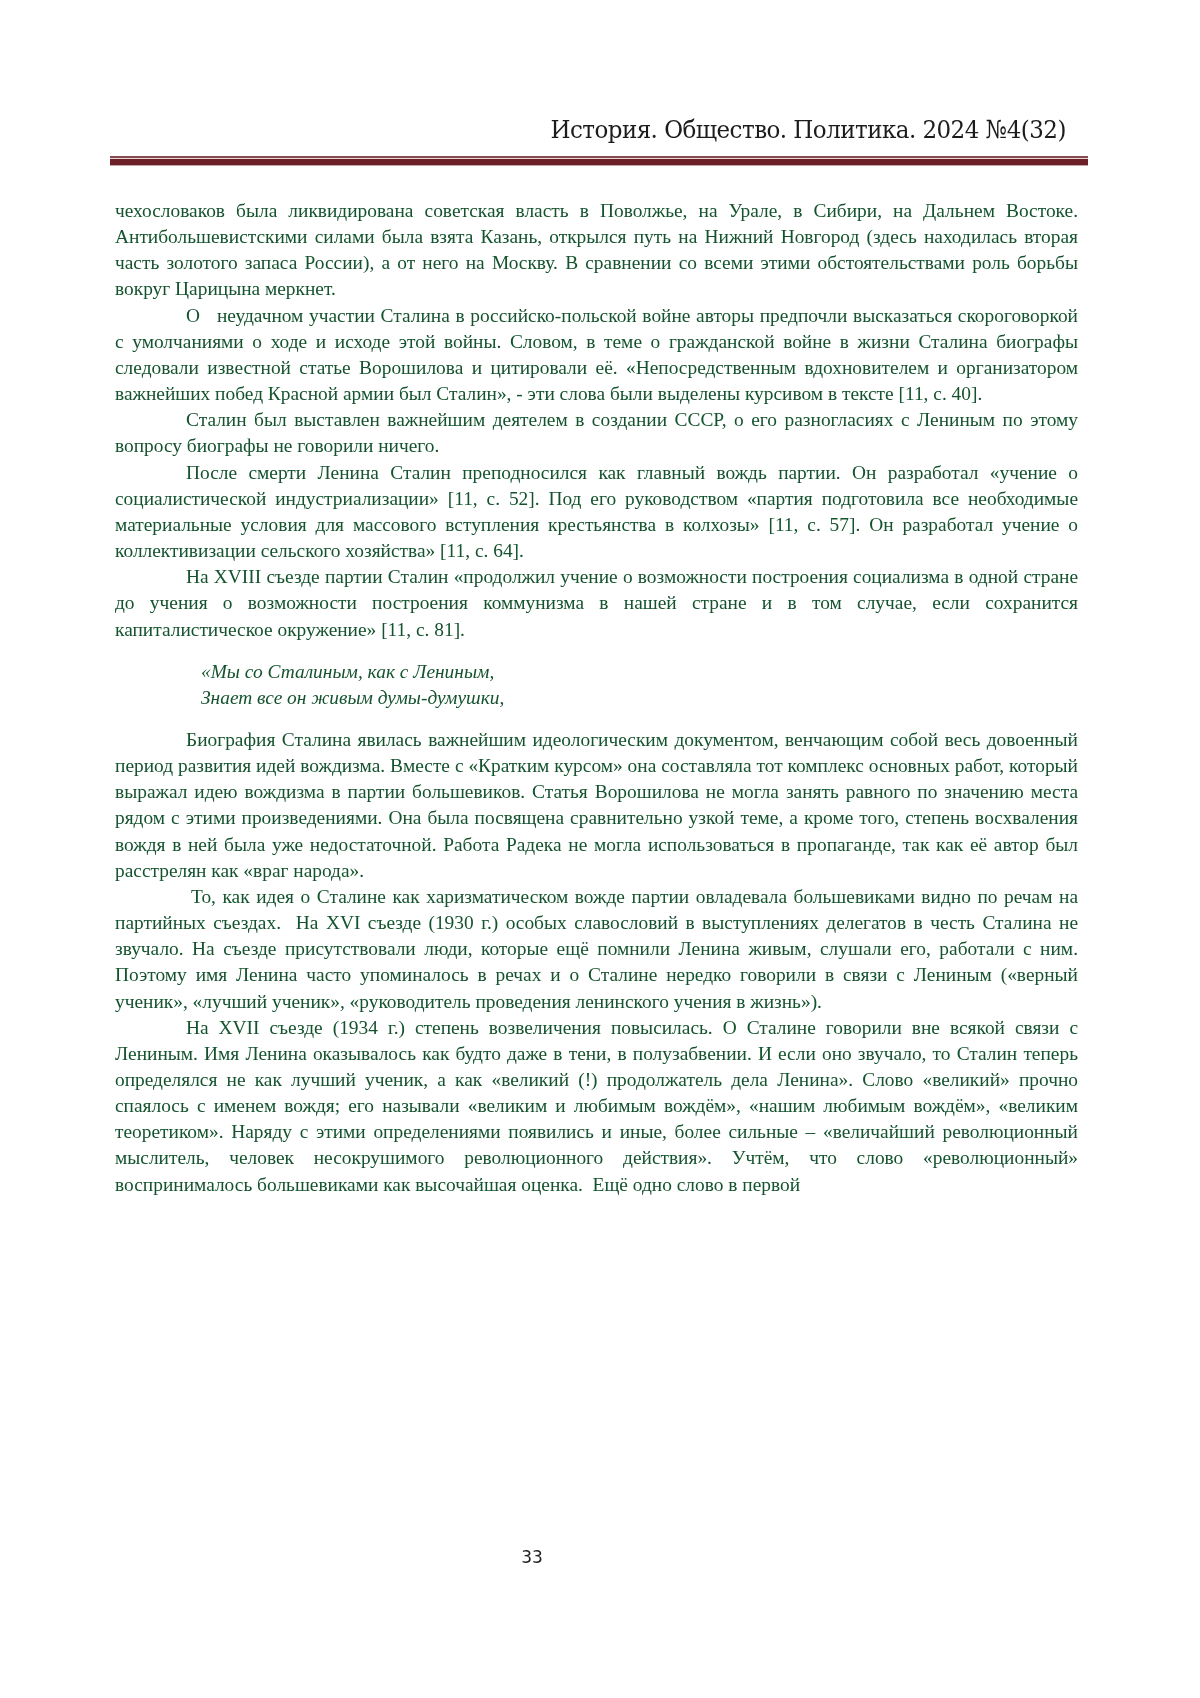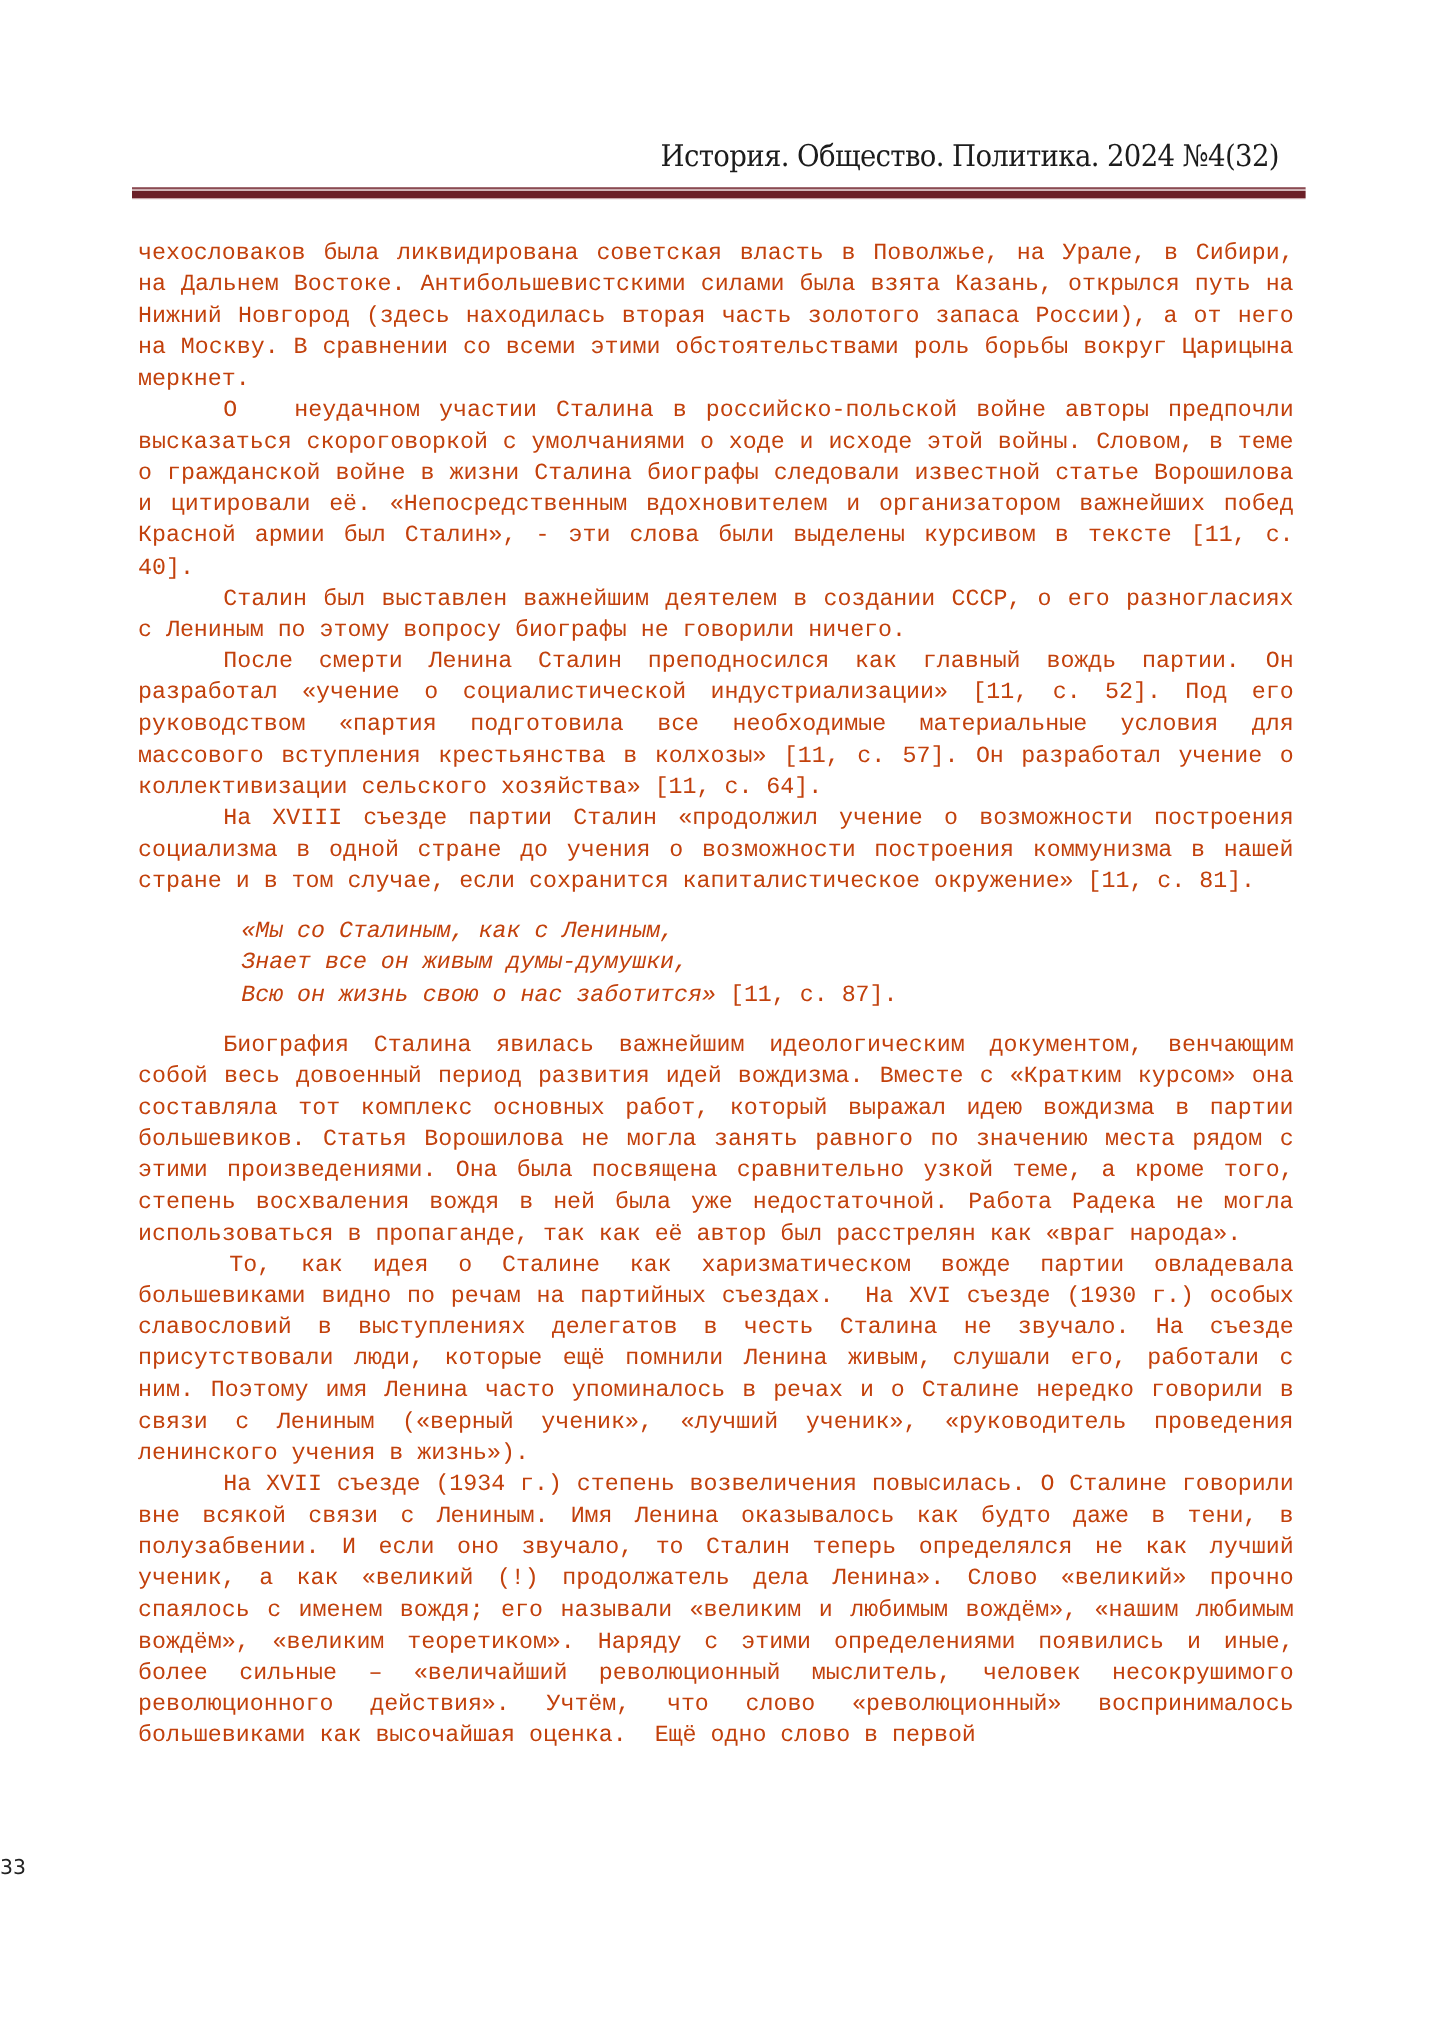--- a/index.html
+++ b/index.html
@@ -63,25 +63,25 @@
       left: 0; right: 0;
       top: 9px;
       height: 1px;
       background: #c9a3a8;
     }
     .body-text {
       position: absolute;
       left: 115px;
       top: 198px;
       width: 963px;
-      font-family: Liberation Mono, monospace;
+      font-family: Liberation Serif, serif;
       font-size: 19.4px;
       line-height: 26.15px;
       text-align: justify;
-      color: #c2410c;
+      color: #14532d;
     }
     .body-text p {
       margin: 0;
       padding: 0;
     }
     .body-text p.indent {
       text-indent: 71px;
     }
     .body-text p.indent-wide {
       text-indent: 76px;
@@ -95,21 +95,21 @@
       display: block;
     }
     .poem .verse {
       font-style: italic;
     }
     .page-number {
       position: absolute;
       left: 0;
       width: 1064px;
       top: 1547px;
-      text-align: left;
+      text-align: center;
       font-family: "DejaVu Sans", "Liberation Sans", sans-serif;
       font-size: 17px;
       color: #222;
     }
   </style>
 </head>
 <body>
 
 <div class="page-header">
   <span class="journal-title">История. Общество. Политика. 2024 №4(32)</span>
@@ -125,21 +125,20 @@
 <div class="body-text">
   <p>чехословаков была ликвидирована советская власть в Поволжье, на Урале, в Сибири, на Дальнем Востоке. Антибольшевистскими силами была взята Казань, открылся путь на Нижний Новгород (здесь находилась вторая часть золотого запаса России), а от него на Москву. В сравнении со всеми этими обстоятельствами роль борьбы вокруг Царицына меркнет.</p>
   <p class="indent" style="white-space: pre-wrap;">О   неудачном участии Сталина в российско-польской войне авторы предпочли высказаться скороговоркой с умолчаниями о ходе и исходе этой войны. Словом, в теме о гражданской войне в жизни Сталина биографы следовали известной статье Ворошилова и цитировали её. «Непосредственным вдохновителем и организатором важнейших побед Красной армии был Сталин», - эти слова были выделены курсивом в тексте [11, с. 40].</p>
   <p class="indent">Сталин был выставлен важнейшим деятелем в создании СССР, о его разногласиях с Лениным по этому вопросу биографы не говорили ничего.</p>
   <p class="indent">После смерти Ленина Сталин преподносился как главный вождь партии. Он разработал «учение о социалистической индустриализации» [11, с. 52]. Под его руководством «партия подготовила все необходимые материальные условия для массового вступления крестьянства в колхозы» [11, с. 57]. Он разработал учение о коллективизации сельского хозяйства» [11, с. 64].</p>
   <p class="indent">На XVIII съезде партии Сталин «продолжил учение о возможности построения социализма в одной стране до учения о возможности построения коммунизма в нашей стране и в том случае, если сохранится капиталистическое окружение» [11, с. 81].</p>
 
   <div class="poem">
     <span class="line verse">«Мы со Сталиным, как с Лениным,</span>
     <span class="line verse">Знает все он живым думы-думушки,</span>
-    <span class="line"><span class="verse">Всю он жизнь свою о нас заботится»</span><span> [11, с. 87].</span></span>
   </div>
 
   <p class="indent">Биография Сталина явилась важнейшим идеологическим документом, венчающим собой весь довоенный период развития идей вождизма. Вместе с «Кратким курсом» она составляла тот комплекс основных работ, который выражал идею вождизма в партии большевиков. Статья Ворошилова не могла занять равного по значению места рядом с этими произведениями. Она была посвящена сравнительно узкой теме, а кроме того, степень восхваления вождя в ней была уже недостаточной. Работа Радека не могла использоваться в пропаганде, так как её автор был расстрелян как «враг народа».</p>
   <p class="indent-wide" style="white-space: pre-wrap;">То, как идея о Сталине как харизматическом вожде партии овладевала большевиками видно по речам на партийных съездах.  На XVI съезде (1930 г.) особых славословий в выступлениях делегатов в честь Сталина не звучало. На съезде присутствовали люди, которые ещё помнили Ленина живым, слушали его, работали с ним. Поэтому имя Ленина часто упоминалось в речах и о Сталине нередко говорили в связи с Лениным («верный ученик», «лучший ученик», «руководитель проведения ленинского учения в жизнь»).</p>
   <p class="indent" style="white-space: pre-wrap;">На XVII съезде (1934 г.) степень возвеличения повысилась. О Сталине говорили вне всякой связи с Лениным. Имя Ленина оказывалось как будто даже в тени, в полузабвении. И если оно звучало, то Сталин теперь определялся не как лучший ученик, а как «великий (!) продолжатель дела Ленина». Слово «великий» прочно спаялось с именем вождя; его называли «великим и любимым вождём», «нашим любимым вождём», «великим теоретиком». Наряду с этими определениями появились и иные, более сильные – «величайший революционный мыслитель, человек несокрушимого революционного действия». Учтём, что слово «революционный» воспринималось большевиками как высочайшая оценка.  Ещё одно слово в первой</p>
 </div>
 
 <div class="page-number">33</div>
 
 </body></html>

